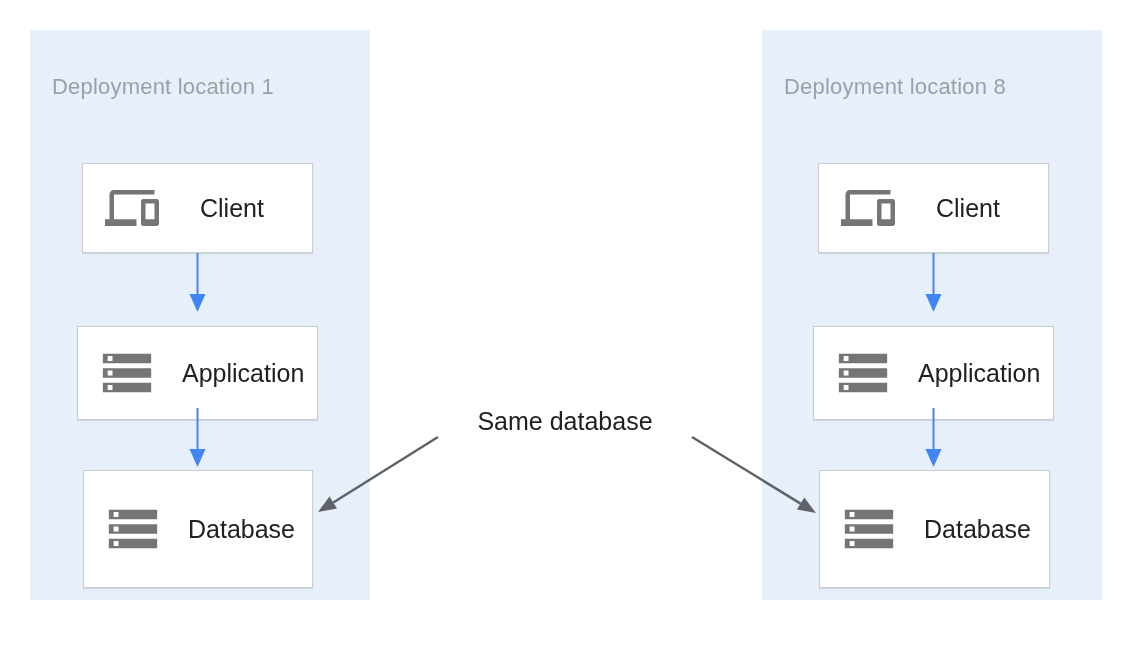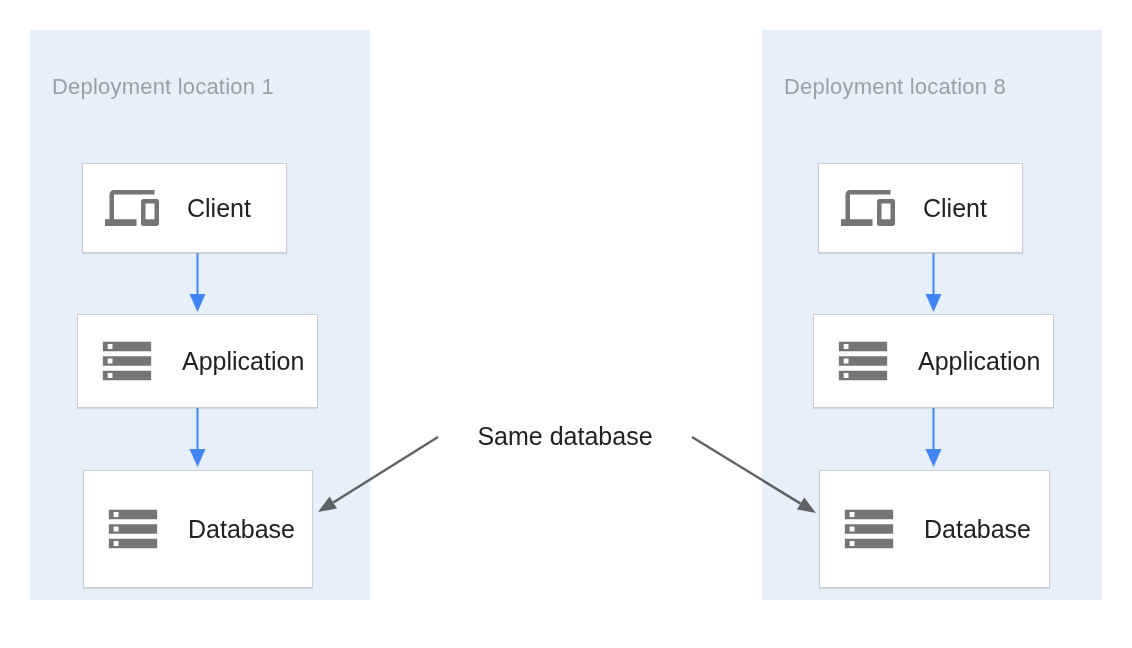--- a/index.html
+++ b/index.html
@@ -46,40 +46,40 @@
     justify-content: center;
     align-items: center;
     flex: 0 0 58px;
   }
   .node .label {
     margin-left: 26px;
     font-size: 25px;
     color: #212121;
     white-space: nowrap;
   }
-  .node-client { top: 133px; width: 205px; height: 90px; }
-  .node-app    { top: 284px; width: 241px; height: 94px; }
+  .node-client { top: 133px; width: 231px; height: 90px; gap: 13px; }
+  .node-app    { top: 296px; width: 241px; height: 94px; }
   .node-db     { top: 440px; width: 230px; height: 118px; }
   .panel-left  .node-client { left: 52px; }
   .panel-left  .node-app    { left: 47px; }
   .panel-left  .node-db     { left: 53px; }
   .panel-right .node-client { left: 56px; }
   .panel-right .node-app    { left: 51px; }
   .panel-right .node-db     { left: 57px; width: 231px; }
   .arrows-overlay {
     position: absolute;
     left: 0; top: 0;
     width: 1132px;
     height: 648px;
     pointer-events: none;
   }
   .annotation {
     position: absolute;
     left: 445px;
-    top: 421px;
+    top: 406px;
     width: 240px;
     text-align: center;
     font-size: 25px;
     line-height: 31px;
     color: #202124;
   }
 </style>
 </head>
 <body>
 

